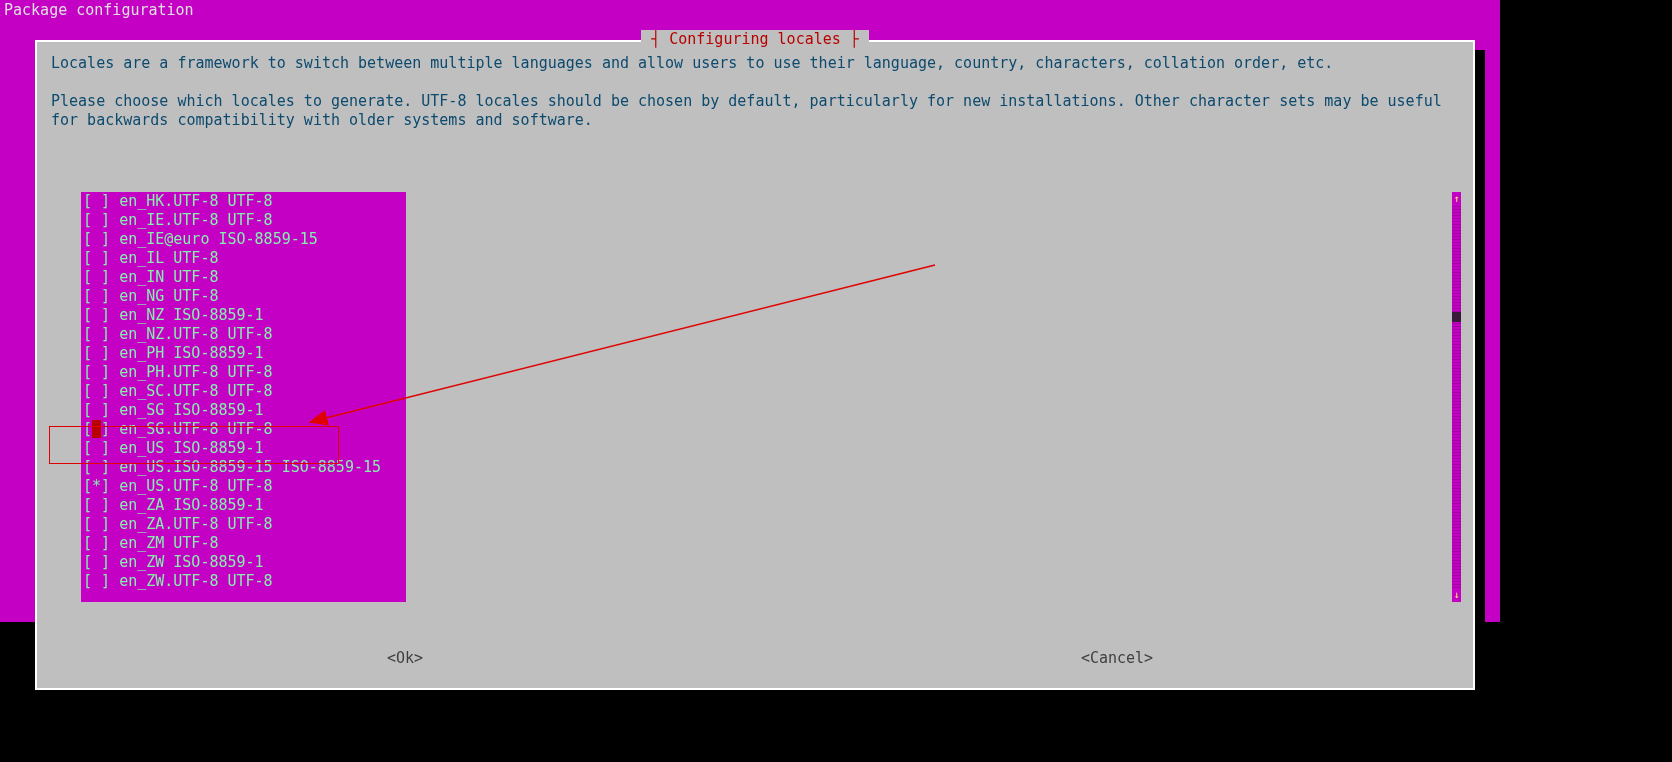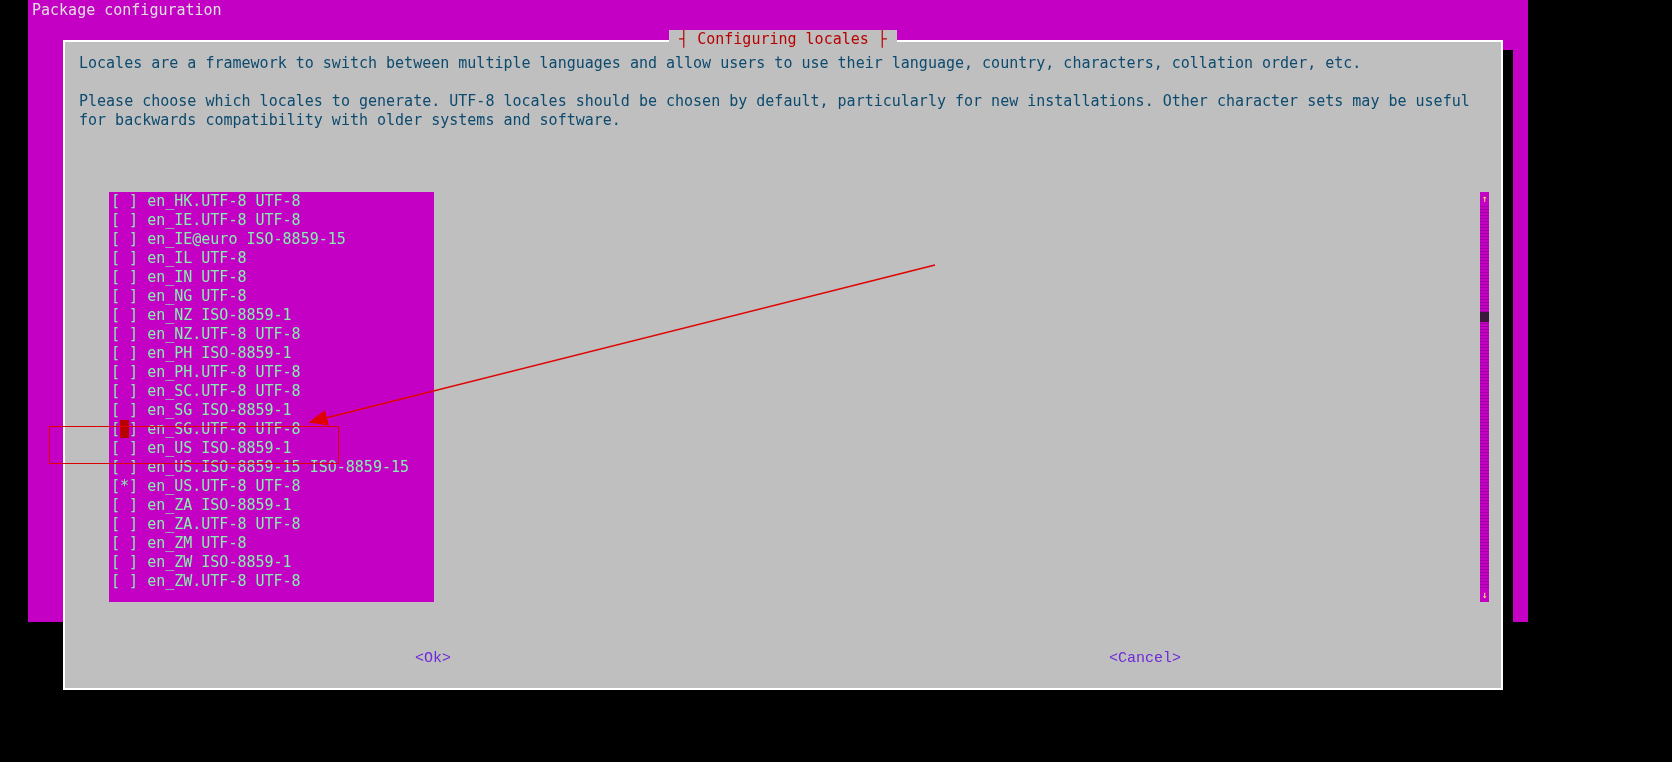--- a/index.html
+++ b/index.html
@@ -13,21 +13,20 @@
     overflow: hidden;
     position: relative;
   }
   .screen {
     position: absolute;
     left: 0; top: 0;
     width: 1500px;
     height: 622px;
     background: #c400c4;
     color: #fff;
-    margin-left: 28px;
   }
   .header {
     padding: 1px 4px;
     color: #e0e0e0;
     white-space: pre;
   }
   .dialog {
     position: absolute;
     left: 35px;
     top: 40px;
@@ -110,22 +109,21 @@
     top: 120px;
     width: 9px;
     height: 10px;
     background: #3a1a3a;
   }
   .buttons {
     position: absolute;
     bottom: 20px;
     left: 12px; right: 0;
     display: flex;
-    color: #6d28d9;
-    font-family: Liberation Mono, monospace;
+    color: #404040;
   }
   .btn {
     flex: 1;
     text-align: center;
     white-space: pre;
   }
   
   .anno-box {
     position: absolute;
     border: 1px solid #e00000;

